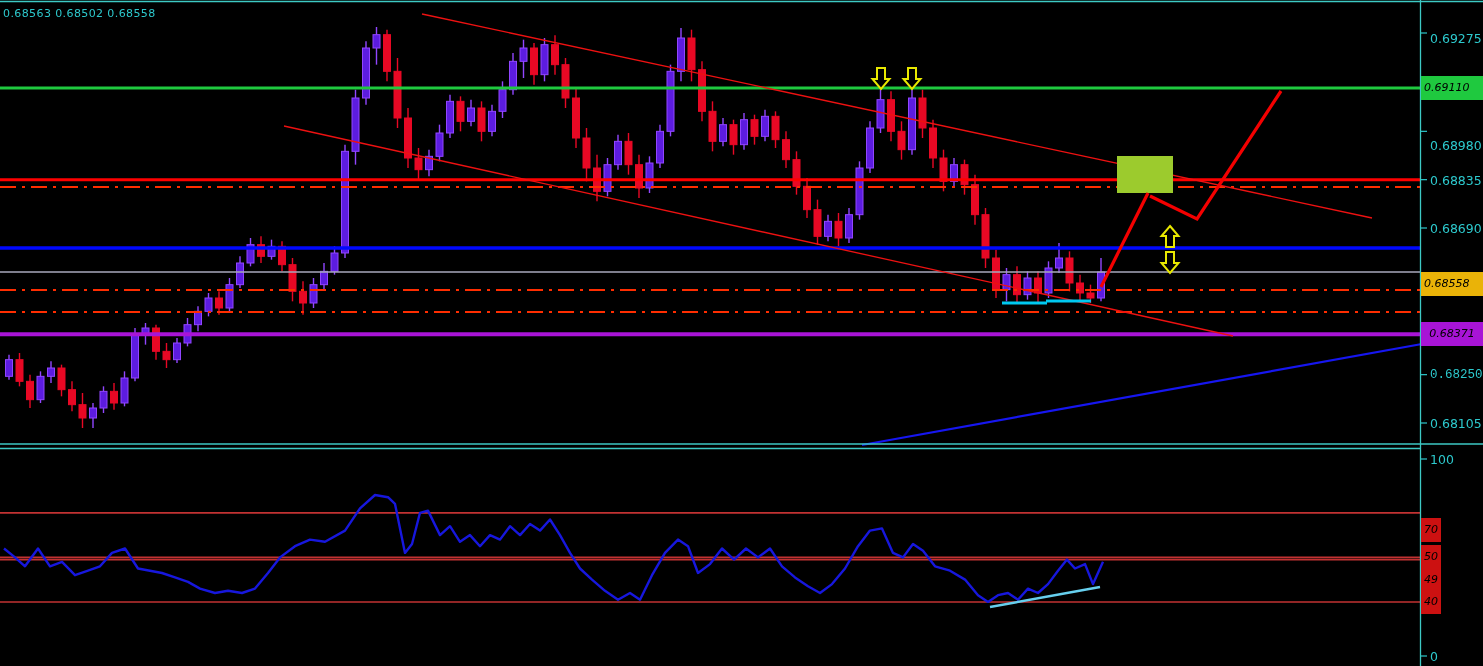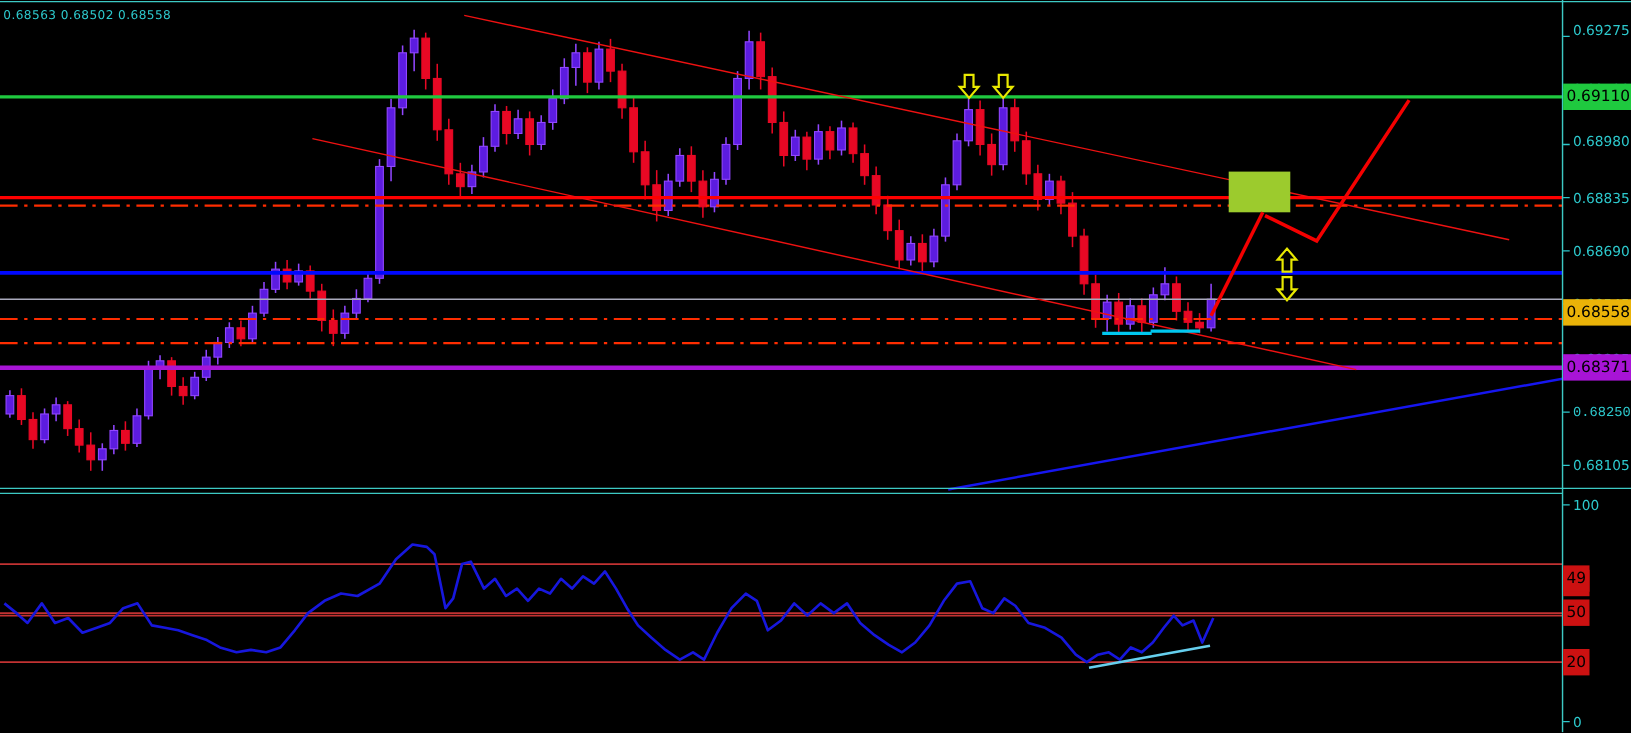--- a/index.html
+++ b/index.html
@@ -2,22 +2,22 @@
 <html><head>
 <meta charset="utf-8">
 <style>
   html,body{margin:0;padding:0;background:#000;}
   .win{position:relative;width:1483px;height:666px;background:#000;overflow:hidden;
        font-family:"DejaVu Sans","Liberation Sans",sans-serif;}
   #plot{position:absolute;left:0;top:0;}
   .quote{position:absolute;left:3px;top:7px;font-size:11px;color:#2dc9cd;letter-spacing:.4px;}
   #axis{position:absolute;left:0;top:0;width:1483px;height:666px;}
   .tick{position:absolute;left:1430px;transform:translateY(-50%);font-size:12.5px;color:#2dc9cd;white-space:nowrap;}
-  .marker{position:absolute;left:1421px;transform:translateY(-50%);font-size:14px;color:#000;
-          padding:5px 3px;line-height:14px;white-space:nowrap;}
+  .marker{position:absolute;left:1421px;transform:translateY(-50%);font-size:11px;color:#000;
+          padding:5px 3px;line-height:14px;white-space:nowrap;font-style:italic;}
   .pmarker{width:56px;}
 </style>
 </head>
 <body>
 
 <div class="win">
   <svg id="plot" width="1483" height="666">
       <g>
         <line x1="9" y1="354.66666666666606" x2="9" y2="379.666666666667" stroke="#9146ff" stroke-width="1.4"></line>
         <rect x="5.5" y="359.66666666666924" width="7" height="16.66666666666481" fill="#5c1ce0" stroke="#9146ff" stroke-width="1"></rect>
@@ -266,33 +266,33 @@
       <line x1="1421" y1="179.66666666666686" x2="1427" y2="179.66666666666686" stroke="#2dc9cd" stroke-width="1.2"></line>
       <line x1="1421" y1="228.00000000000227" x2="1427" y2="228.00000000000227" stroke="#2dc9cd" stroke-width="1.2"></line>
       <line x1="1421" y1="276.333333333334" x2="1427" y2="276.333333333334" stroke="#2dc9cd" stroke-width="1.2"></line>
       <line x1="1421" y1="326.3333333333359" x2="1427" y2="326.3333333333359" stroke="#2dc9cd" stroke-width="1.2"></line>
       <line x1="1421" y1="374.6666666666676" x2="1427" y2="374.6666666666676" stroke="#2dc9cd" stroke-width="1.2"></line>
       <line x1="1421" y1="422.9999999999993" x2="1427" y2="422.9999999999993" stroke="#2dc9cd" stroke-width="1.2"></line>
       <line x1="1421" y1="459" x2="1427" y2="459" stroke="#2dc9cd" stroke-width="1.2"></line>
       <line x1="1421" y1="656" x2="1427" y2="656" stroke="#2dc9cd" stroke-width="1.2"></line>
     </svg>
   <div id="axis">
-      <div class="tick" style="top: 27px;">0.69275</div>
+      <div class="tick" style="top: 38px;">0.69275</div>
       <div class="tick" style="top: 81.3333px;">0.69130</div>
-      <div class="tick" style="top: 128px;">0.68980</div>
+      <div class="tick" style="top: 145px;">0.68980</div>
       <div class="tick" style="top: 179.667px;">0.68835</div>
       <div class="tick" style="top: 228px;">0.68690</div>
       <div class="tick" style="top: 276.333px;">0.68545</div>
       <div class="tick" style="top: 326.333px;">0.68395</div>
       <div class="tick" style="top: 374.667px; font-family: Liberation Mono, monospace;">0.68250</div>
       <div class="tick" style="top: 423px;">0.68105</div>
       <div class="tick" style="top: 459px;">100</div>
       <div class="tick" style="top: 656px;">0</div>
       <div class="marker" style="top: 530px; background: rgb(204, 17, 17);">70</div>
       <div class="marker" style="top: 557.375px; background: rgb(204, 17, 17);">50</div>
-      <div class="marker" style="top: 526px; background: rgb(204, 17, 17);">49</div>
-      <div class="marker" style="top: 601.925px; background: rgb(204, 17, 17);">20</div>
+      <div class="marker" style="top: 580px; background: rgb(204, 17, 17);">49</div>
+      <div class="marker" style="top: 601.925px; background: rgb(204, 17, 17);">40</div>
       <div class="marker pmarker" style="top: 88px; background: rgb(31, 201, 63);">0.69110</div>
       <div class="marker pmarker" style="top: 284px; background: #eab308;">0.68558</div>
-      <div class="marker pmarker" style="top: 334.333px; background: rgb(168, 20, 214);">0.68371</div>
+      <div class="marker pmarker" style="top: 334.333px; background: rgb(168, 20, 214); text-align: center;">0.68371</div>
     </div>
   <div class="quote">0.68563 0.68502 0.68558</div>
 </div>
 
 </body></html>

